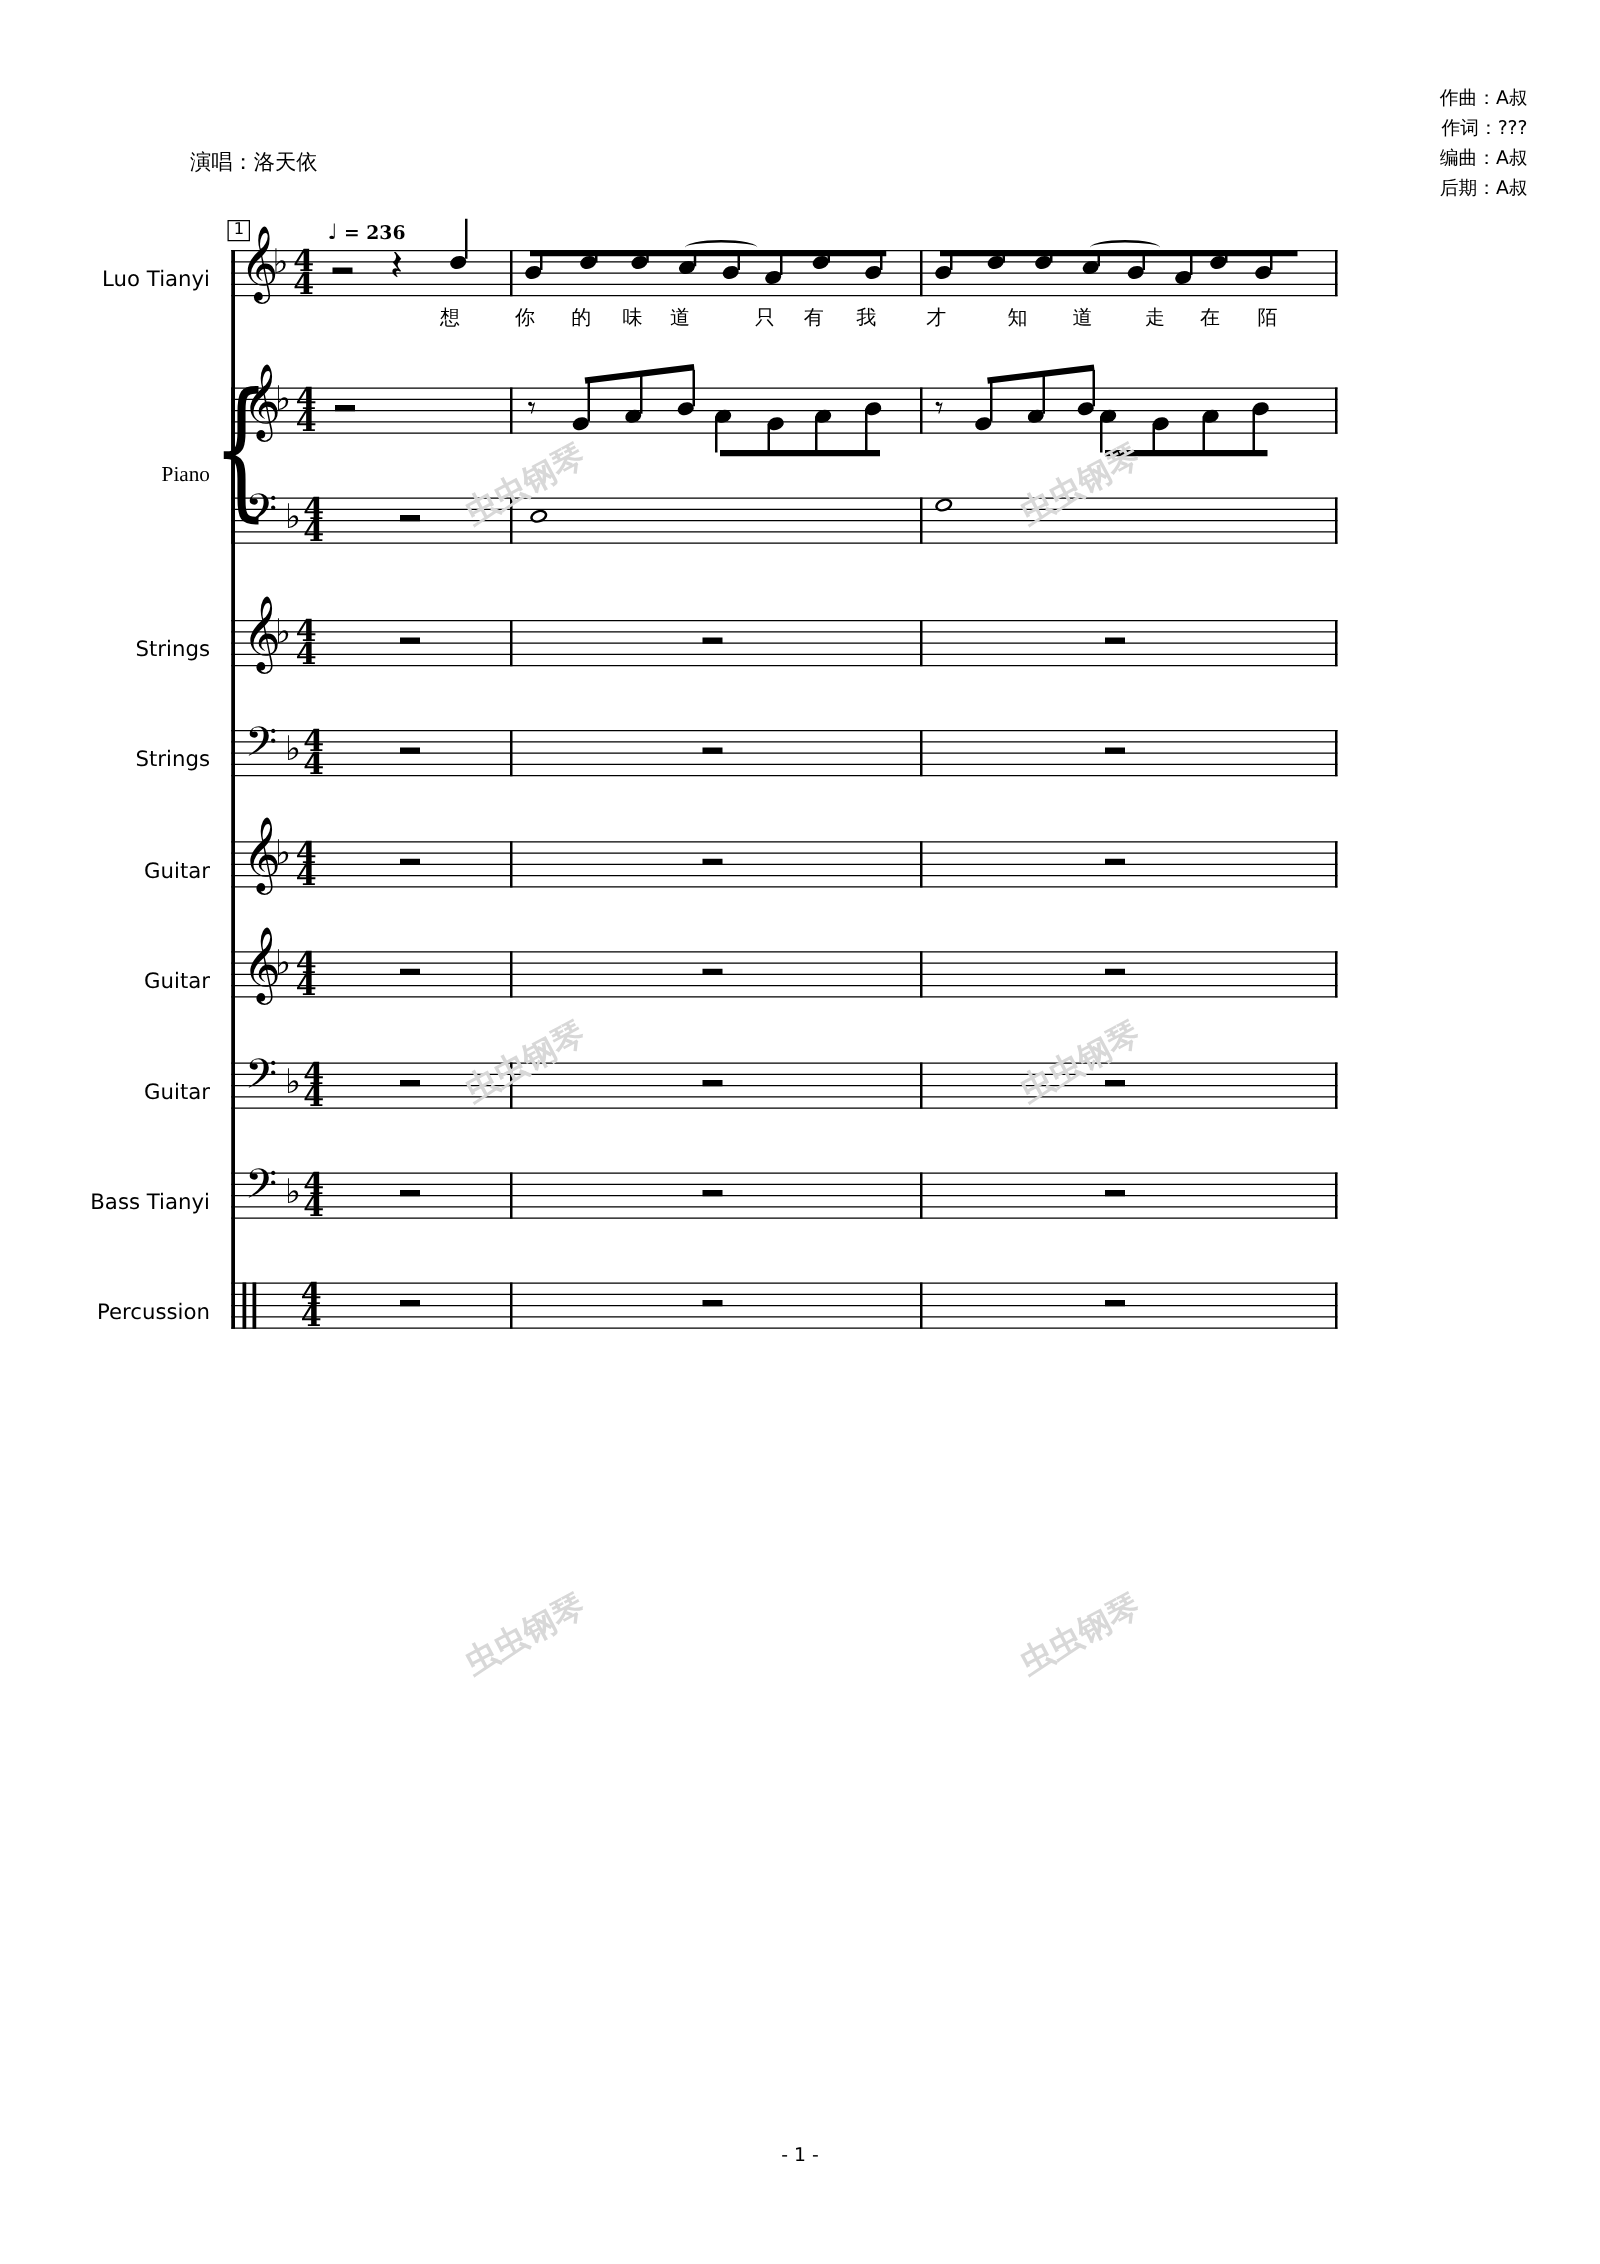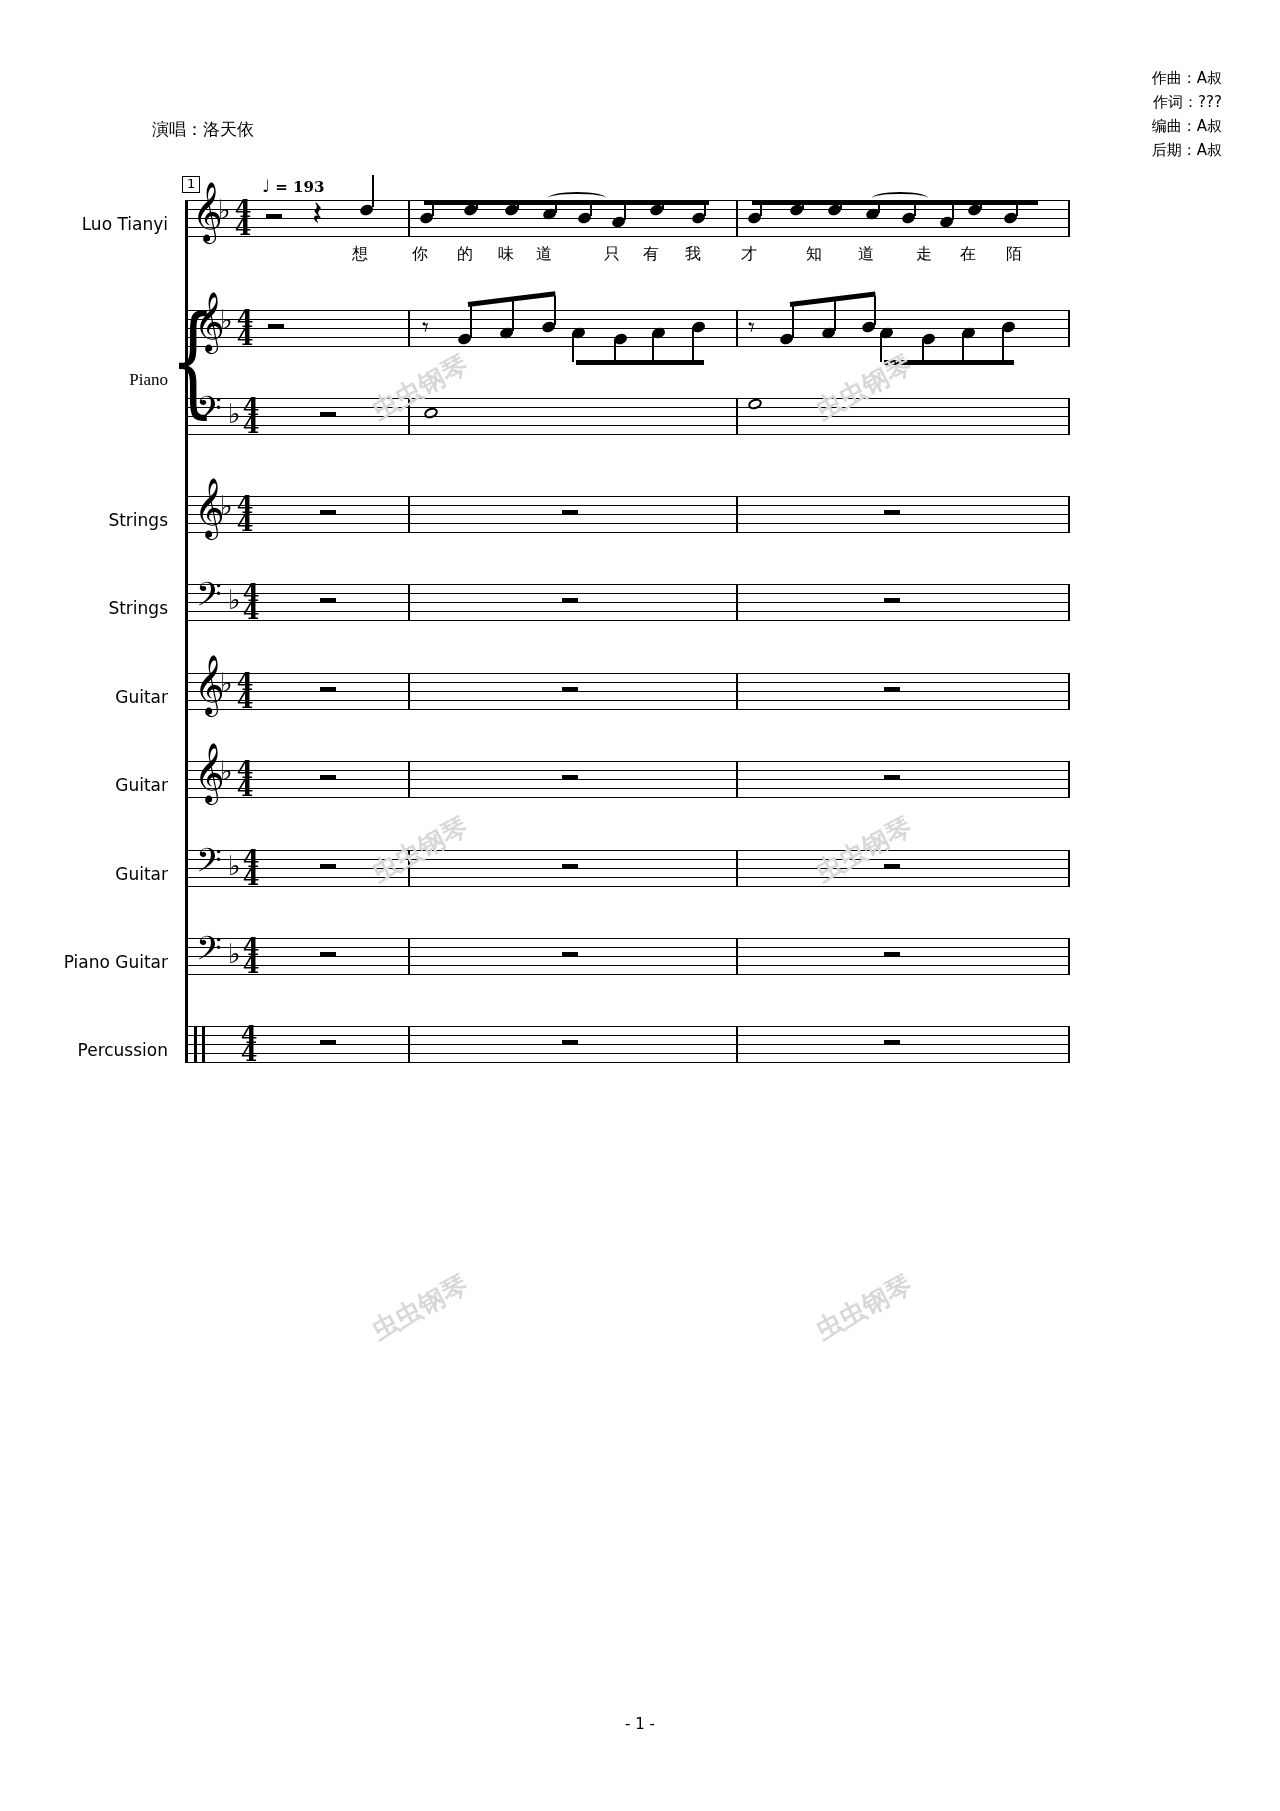--- a/index.html
+++ b/index.html
@@ -89,21 +89,21 @@
     <div>作词：???</div>
     <div>编曲：A叔</div>
     <div>后期：A叔</div>
   </div>
 
   <div class="system">
 
     <div class="rehearsal" style="left:182px;top:176px;">1</div>
     <div class="tempo" style="left:262px;top:176px;">
       <span class="nq">♩</span>
-      <span>= 193</span>
+      <span>= 236</span>
     </div>
 
     <div class="instr-label" style="left:0px;width:168px;top:214px;">Luo Tianyi</div>
     <div class="staff" style="left:185px;top:200px;width:885px;height:37px;">
       <div class="line l0"></div>
         <div class="line l1"></div>
         <div class="line l2"></div>
         <div class="line l3"></div>
         <div class="line l4"></div>
     </div>
@@ -351,21 +351,21 @@
       <span>4</span>
         <span>4</span>
     </div>
     <div class="rest-measure" style="left:320px;top:864px;"></div>
     <div class="barline" style="left:408px;top:850px;height:37px;"></div>
     <div class="rest-measure" style="left:562px;top:864px;"></div>
     <div class="barline" style="left:736px;top:850px;height:37px;"></div>
     <div class="rest-measure" style="left:884px;top:864px;"></div>
     <div class="barline" style="left:1068px;top:850px;height:37px;"></div>
 
-    <div class="instr-label" style="left:0px;width:168px;top:952px;">Piano Guitar</div>
+    <div class="instr-label" style="left:0px;width:168px;top:952px;">Bass Tianyi</div>
     <div class="staff" style="left:185px;top:938px;width:885px;height:37px;">
       <div class="line l0"></div>
         <div class="line l1"></div>
         <div class="line l2"></div>
         <div class="line l3"></div>
         <div class="line l4"></div>
     </div>
     <div class="clef bass" style="left:196px;top:932px;">𝄢</div>
     <div class="flat" style="left:228px;top:940px;">♭</div>
     <div class="ts" style="left:240px;top:938px;width:22px;">

